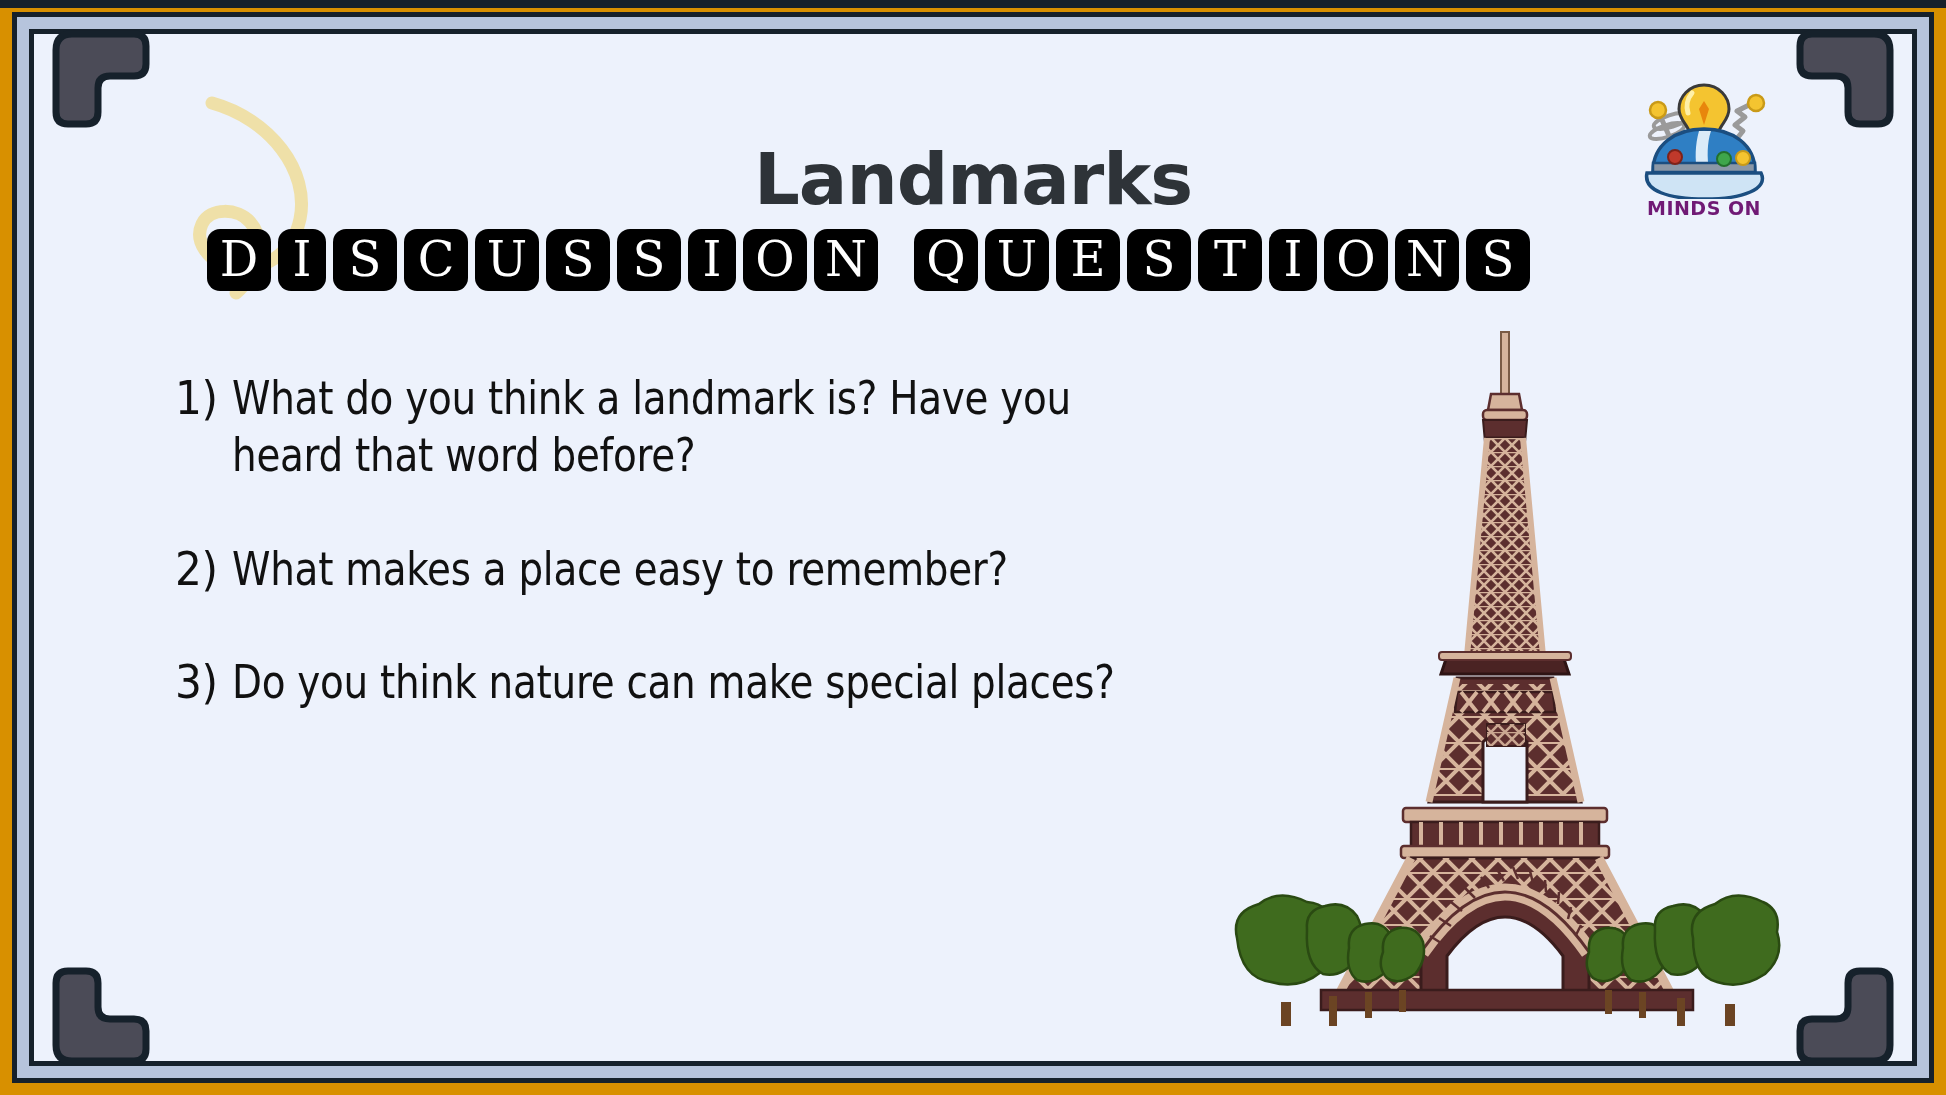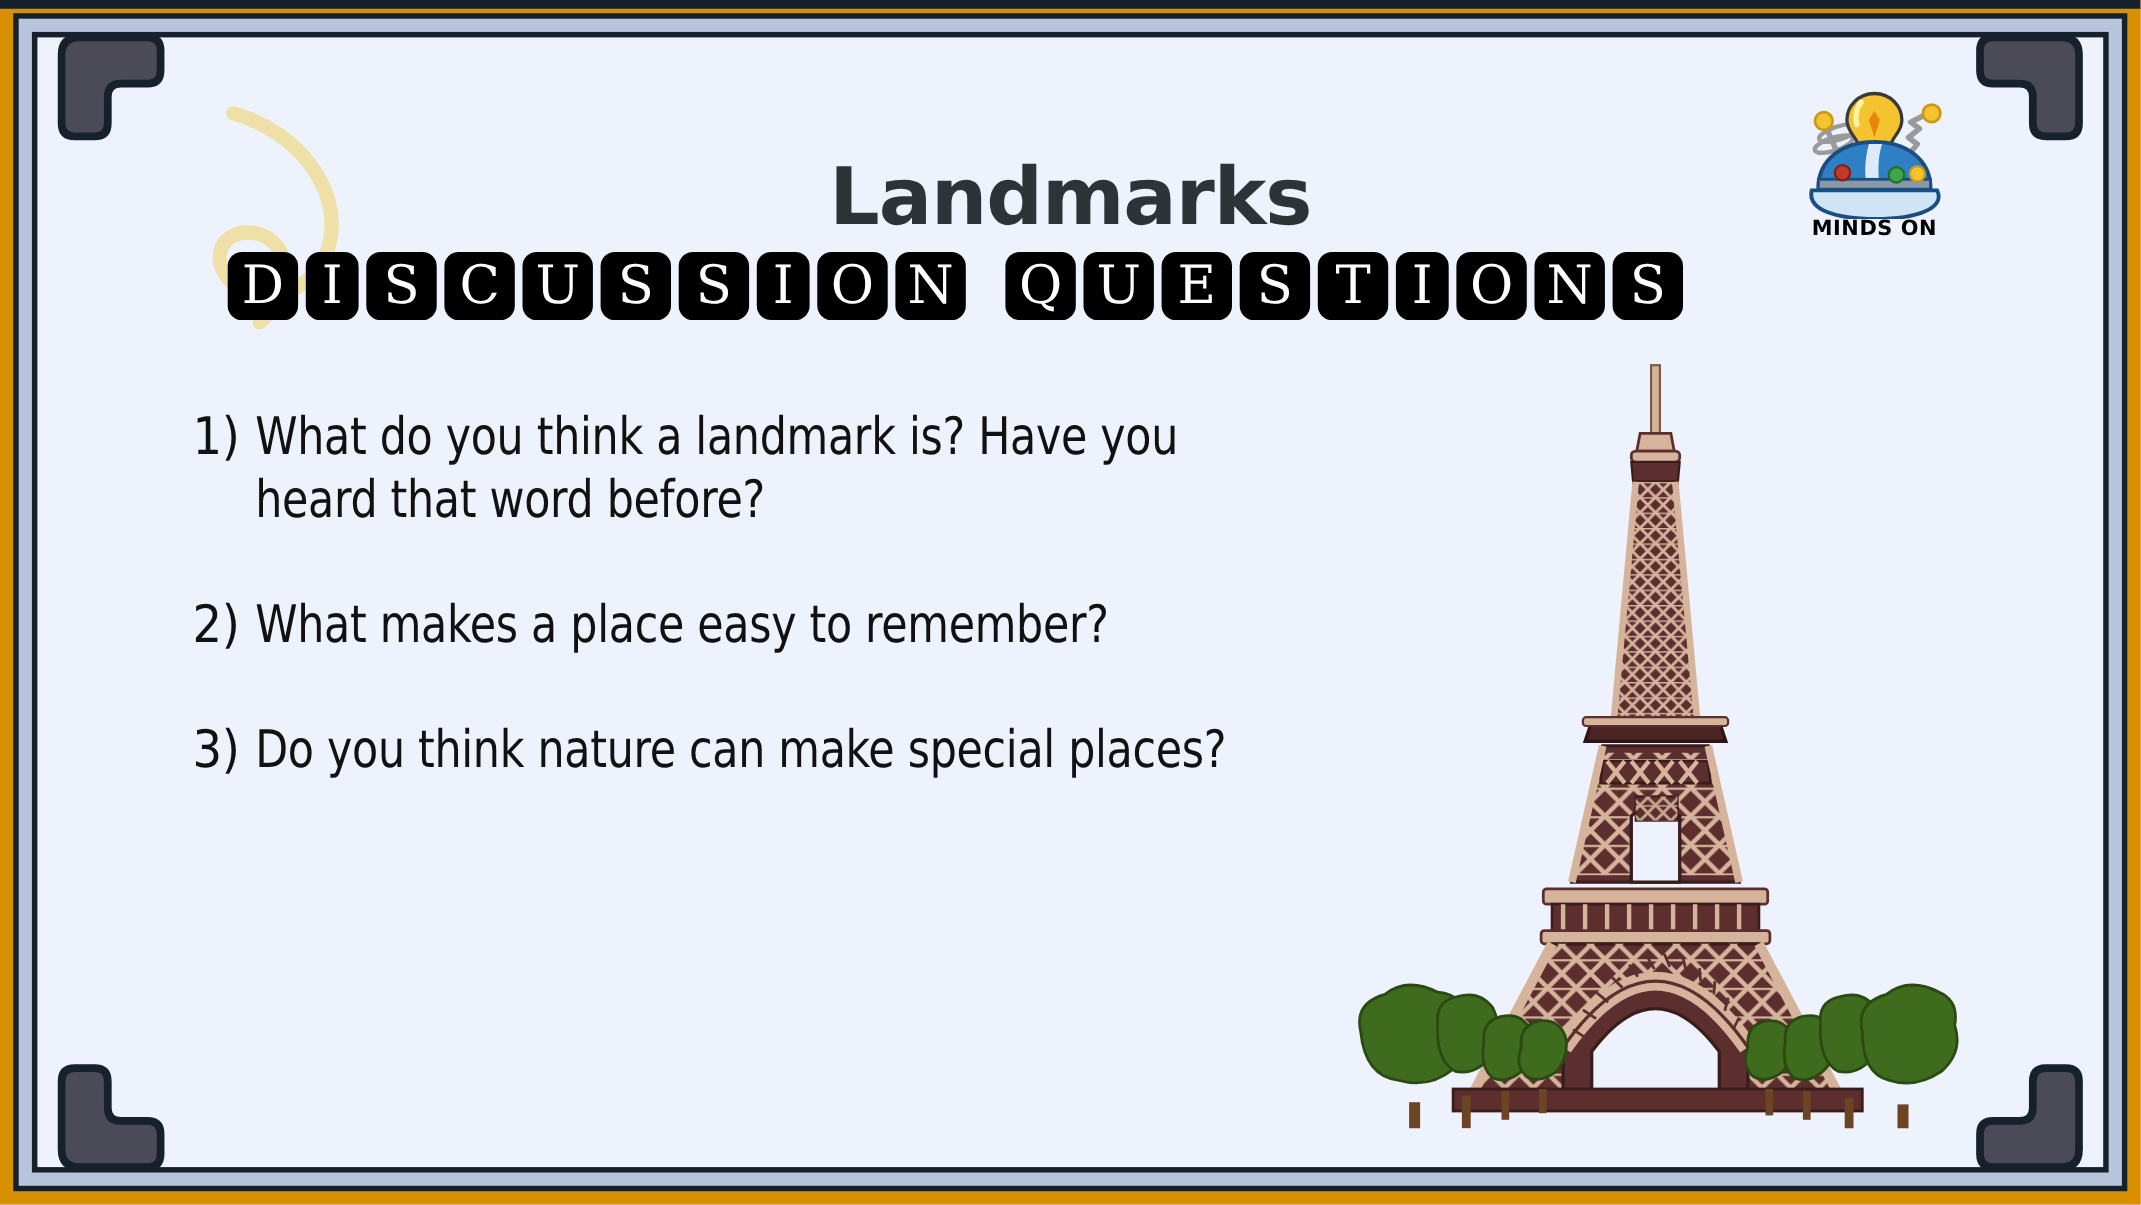--- a/index.html
+++ b/index.html
@@ -86,21 +86,21 @@
     position:absolute;
     right:62px;top:10px;
     width:170px;
     text-align:center;
   }
   #mindson svg{display:block;margin:0 auto;}
   #mindson .mo-label{
     font-family:"DejaVu Sans", sans-serif;
     font-weight:bold;
     font-size:19px;
-    color:#000000;
+    color:#701a75;
     letter-spacing:0.5px;
     margin-top:-2px;
   }
 
   
   #banner{
     position:absolute;
     left:112px;top:160px;
     width:1570px;
     display:flex;

